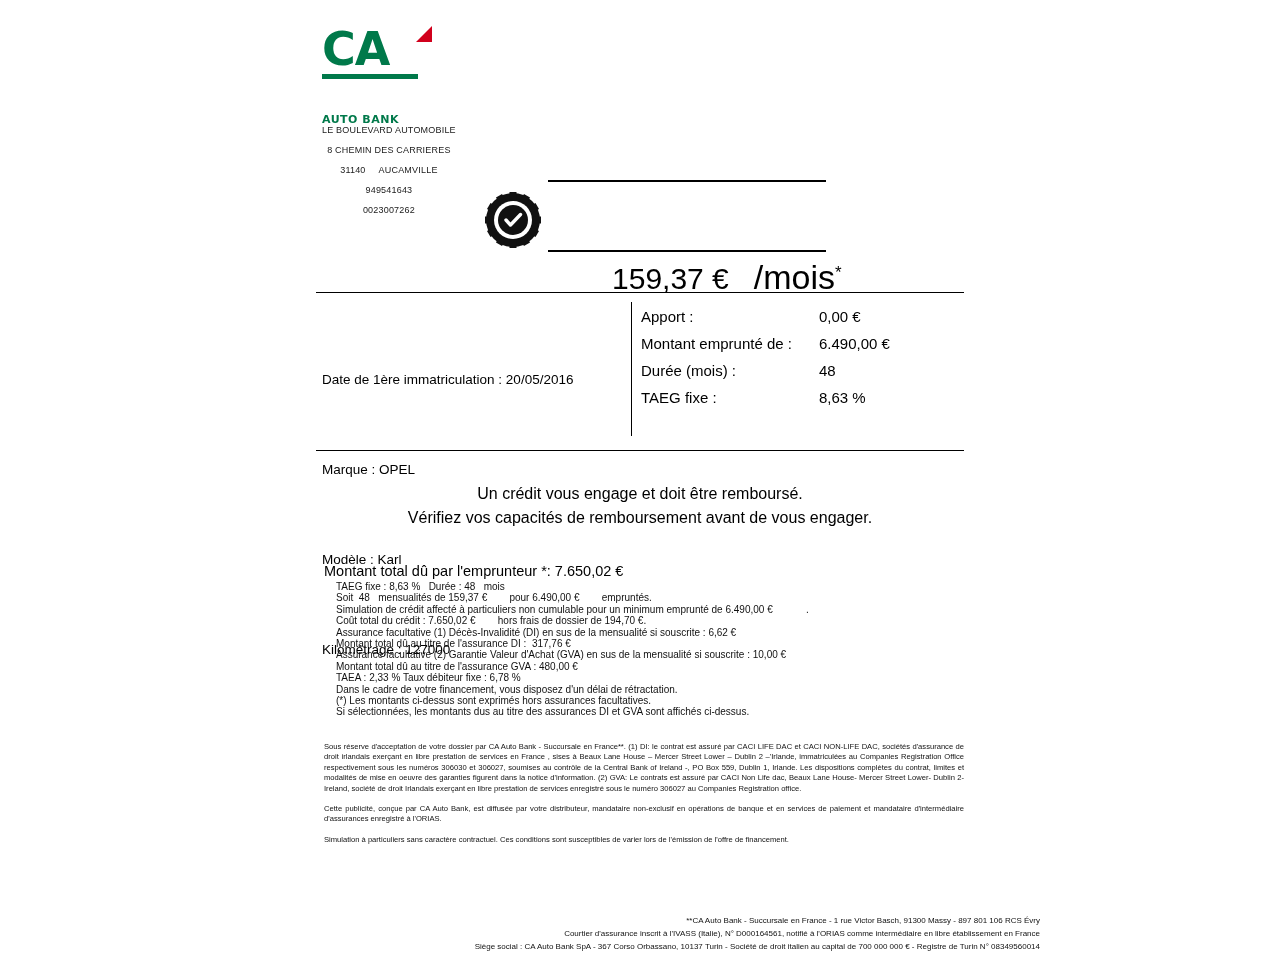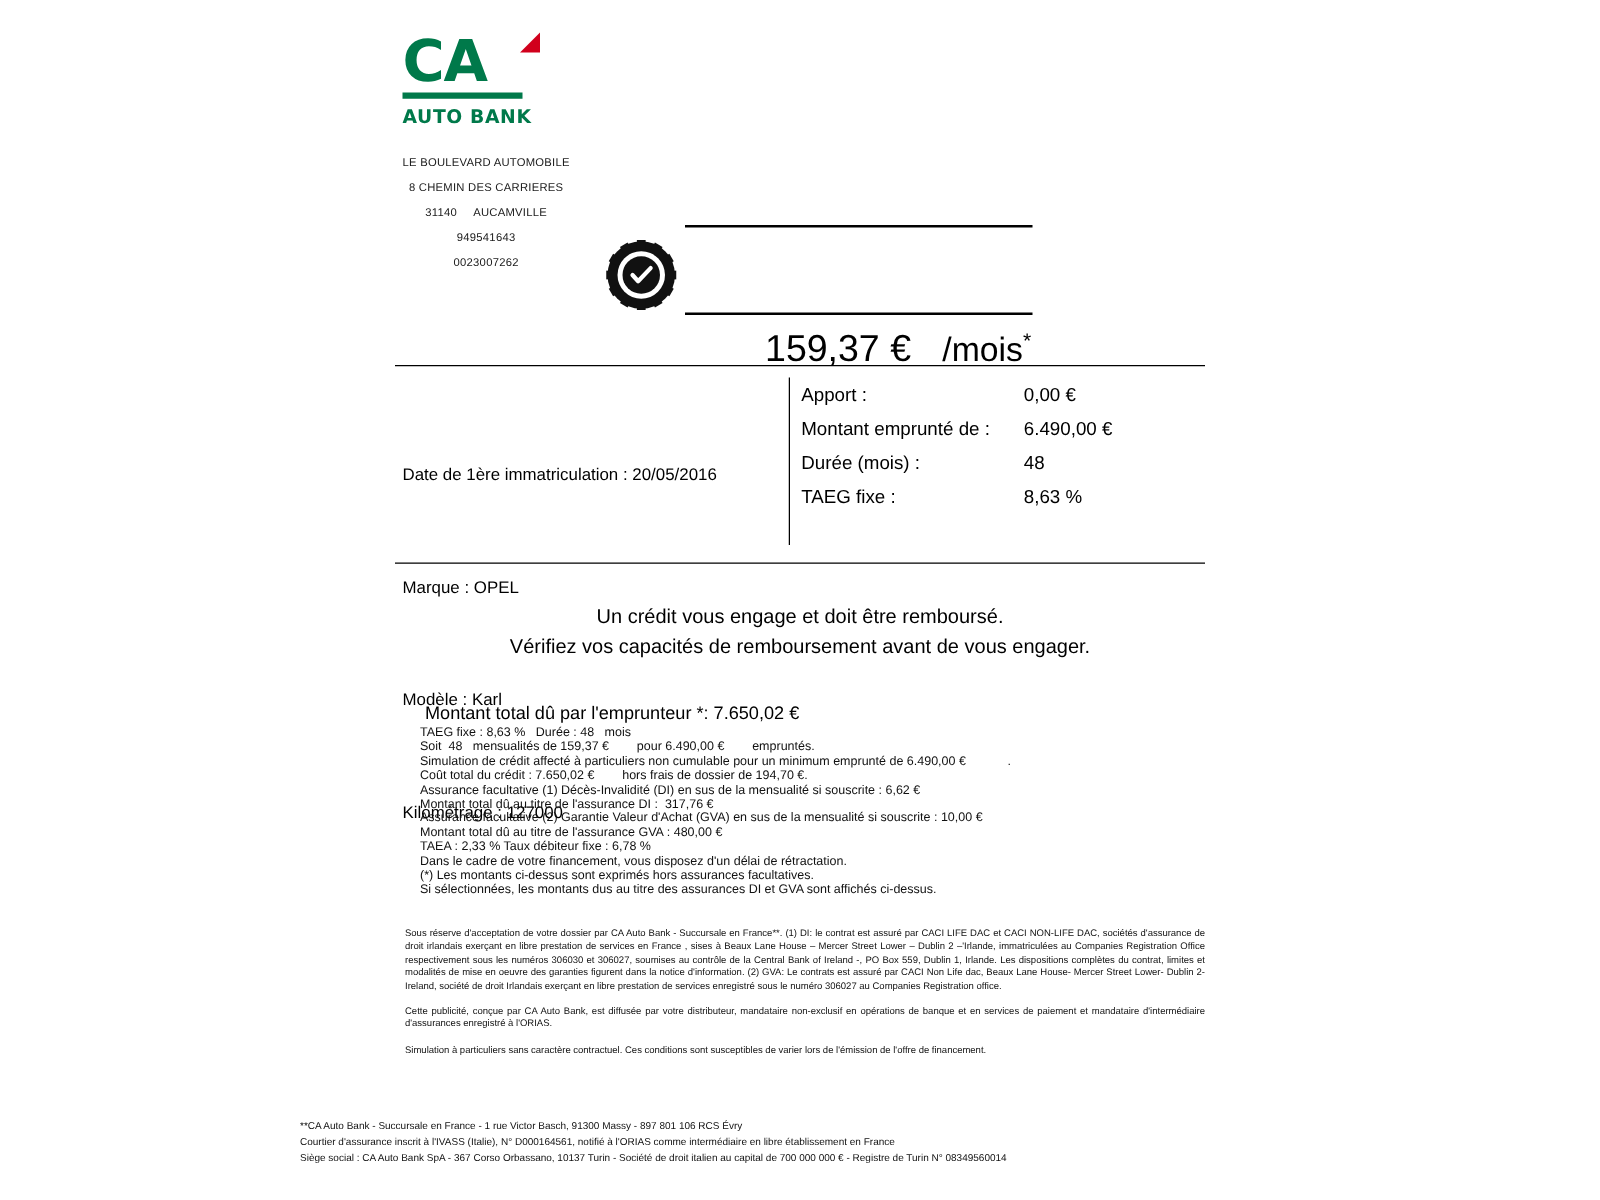--- a/index.html
+++ b/index.html
@@ -54,24 +54,24 @@
   }
   .logo-bar {
     position: absolute;
     left: 0;
     top: 50px;
     width: 96px;
     height: 5px;
     background: #00794a;
   }
   .logo-text {
-    margin-top: 0;
+    margin-top: 29px;
     font-family: "DejaVu Sans", sans-serif;
     font-weight: bold;
-    font-size: 15px;
+    font-size: 11px;
     color: #00794a;
     letter-spacing: 0.5px;
   }
 
   
   .dealer {
     position: absolute;
     left: 322px;
     top: 120px;
     font-size: 9px;
@@ -115,21 +115,21 @@
   }
   .badge svg { display: block; }
   .price-text {
     position: absolute;
     left: 82px;
     top: 14px;
     font-size: 30px;
     line-height: 54px;
     white-space: pre;
   }
-  .price-text .mois { font-size: 27px; text-align: right; }
+  .price-text .mois { font-size: 34px; text-align: right; }
   .price-text .star { font-size: 17px; vertical-align: super; }
 
   
   .rule {
     position: absolute;
     background: #000;
   }
   .rule-top { left: 316px; top: 292px; width: 648px; height: 1px; }
   .rule-bottom { left: 316px; top: 450px; width: 648px; height: 1px; }
   .rule-vert { left: 631px; top: 302px; width: 1px; height: 134px; }
@@ -165,21 +165,21 @@
     top: 482px;
     width: 648px;
     text-align: center;
     font-size: 16px;
     line-height: 24px;
   }
 
   
   .totals-title {
     position: absolute;
-    left: 340px;
+    left: 324px;
     top: 563px;
     font-size: 14.5px;
     white-space: pre;
   }
   .totals-lines {
     position: absolute;
     left: 336px;
     top: 581px;
     width: 660px;
     font-size: 10px;
@@ -198,23 +198,23 @@
     line-height: 10.4px;
     text-align: justify;
     color: #111;
   }
   .legal p { margin: 0 0 10px 0; }
 
   
   .footer {
     position: absolute;
     left: 240px;
-    top: 894px;
+    top: 914px;
     width: 800px;
-    text-align: left;
+    text-align: right;
     font-size: 8px;
     line-height: 13px;
     color: #111;
   }
   .footer div { white-space: nowrap; }
 </style>
 </head>
 <body>
 
 <div class="page">

